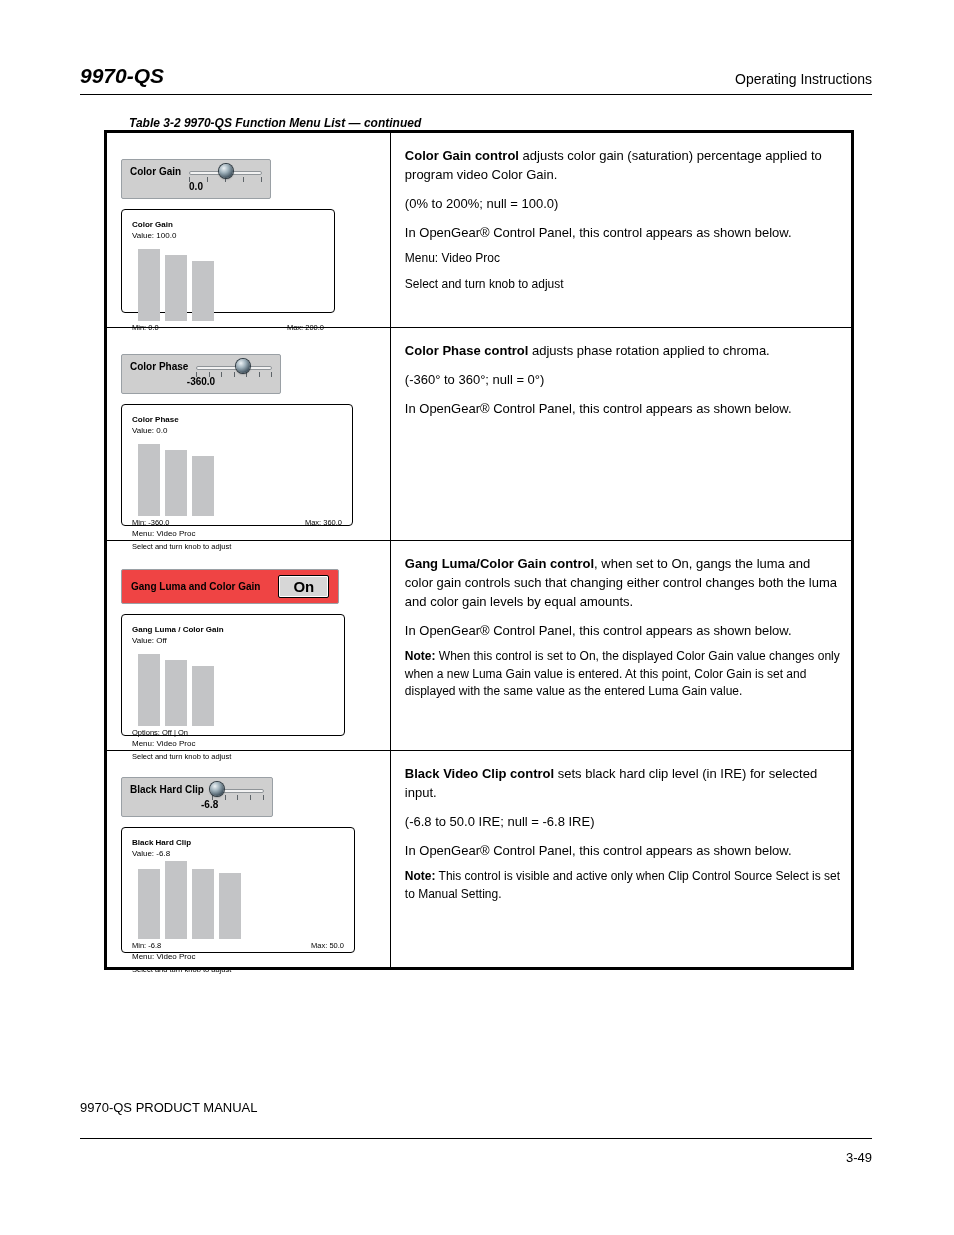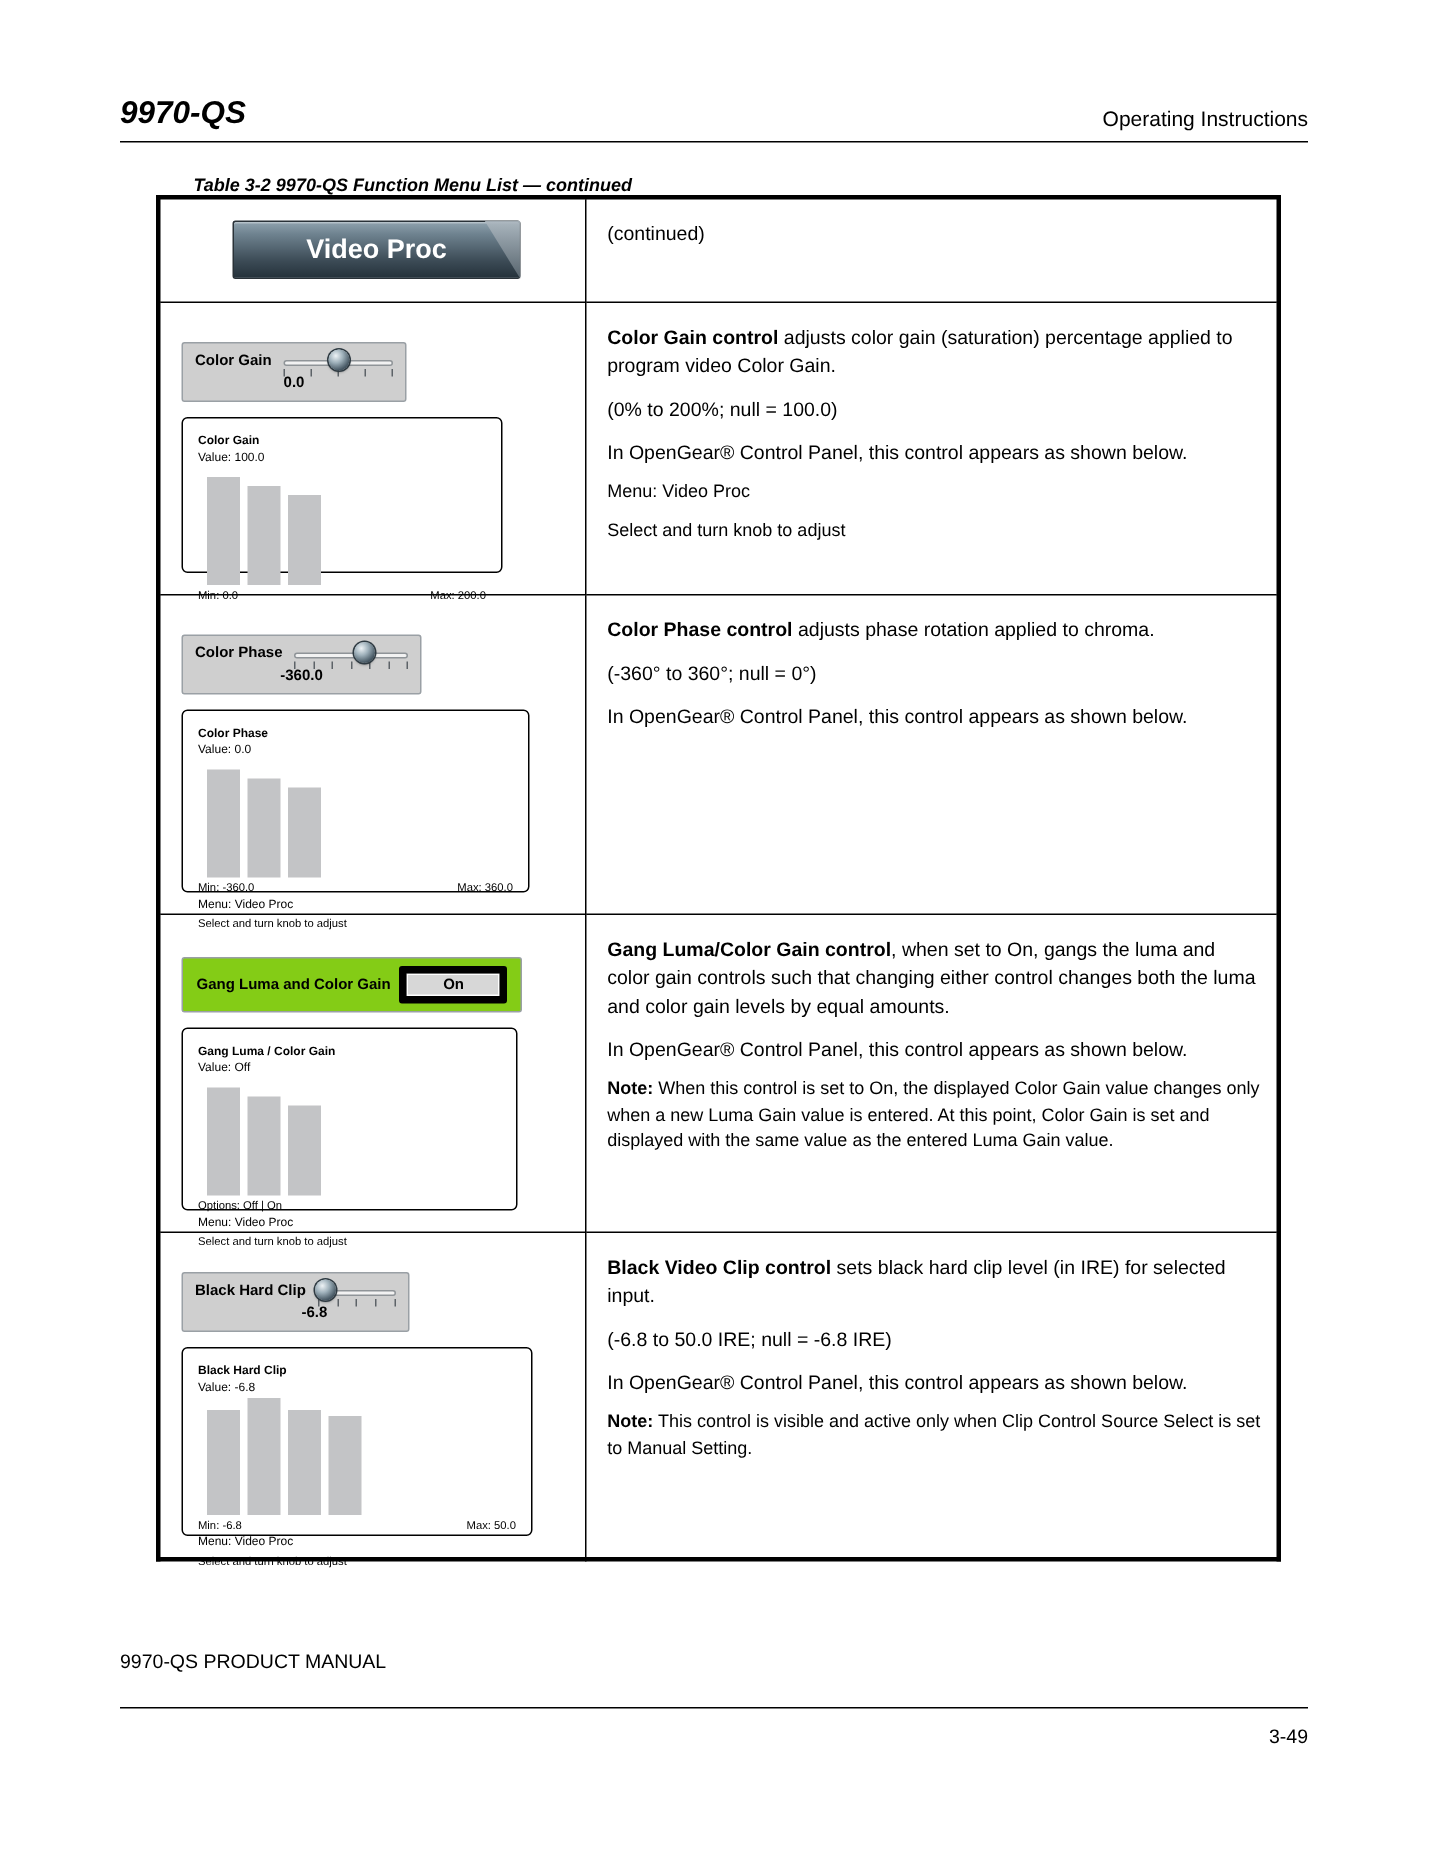--- a/index.html
+++ b/index.html
@@ -45,23 +45,23 @@
   .slider-track .tick-row { position:absolute; left:0; right:0; top:9px; height:5px; display:flex; justify-content:space-between; }
   .slider-track .tick-row span { width:1px; height:5px; background:#5d6368; display:block; }
   .slider-knob {
     position:absolute; top:-4px; width:14px; height:14px; border-radius:50%;
     background: radial-gradient(circle at 35% 30%, #eef3f6 0%, #9fb1bb 35%, #475864 72%, #2c3a43 100%);
     box-shadow: 0 0 0 1px #2e3a42, 0 1px 2px rgba(0,0,0,.5);
   }
   .slider-value { font-size:10px; font-weight:700; color:#000; text-align:center; margin-top:4px; }
   .slider-edge .slider-value{ margin-left: calc(50% + 4px); text-align:left; }
 
-  .toggle-box { background:#84cc16; border:1px solid #9aa0a5; border-radius:2px; padding:5px 9px; display:inline-flex; align-items:center; gap:6px; }
+  .toggle-box { background:#ef4444; border:1px solid #9aa0a5; border-radius:2px; padding:5px 9px; display:inline-flex; align-items:center; gap:18px; }
   .toggle-label { font-size:10px; font-weight:700; color:#000; }
-  .toggle-btn { background:#d7d7d7; border:5px solid #000000; border-radius:2px; padding:2px 24px; font-size:10px; font-weight:700; color:#000; box-shadow: inset 0 0 0 1px #fff; }
+  .toggle-btn { background:#d7d7d7; border:1px solid #000000; border-radius:2px; padding:2px 14px; font-size:15px; font-weight:700; color:#000; box-shadow: inset 0 0 0 1px #fff; }
 
   .desc { font-size:13px; line-height:1.45; color:#000; }
   .desc .title { font-weight:700; display:inline; }
   .desc .note { font-size:12px; margin-top:8px; }
   .desc .note .b { font-weight:700; }
   .desc p + p { margin-top:10px; }
 
   
   .ogp-card {
     margin-top:8px;
@@ -102,30 +102,20 @@
 
 <div class="page">
   <div class="header-left">9970-QS</div>
   <div class="header-right">Operating Instructions</div>
   <div class="header-rule"></div>
 
   <div style="position:absolute; left:129px; top:116px; font-size:12px; font-style:italic; font-weight:700; color:#000;">Table 3-2  9970-QS Function Menu List — continued</div>
 
   <table class="tbl">
     <tbody>
-        <tr>
-      <td class="col-left hdr-cell">
-        <div class="tab-pill">
-          <span>Video Proc</span>
-        </div>
-      </td>
-      <td class="col-right">
-        <div class="desc">(continued)</div>
-      </td>
-    </tr>
 
     <tr class="row1">
       <td class="col-left row-cell">
         <div class="slider-box">
           <div class="slider-row">
             <span class="slider-label">Color Gain</span>
             <div class="slider-track">
               <div class="rail"></div>
               <div class="tick-row">
                     <span></span>

